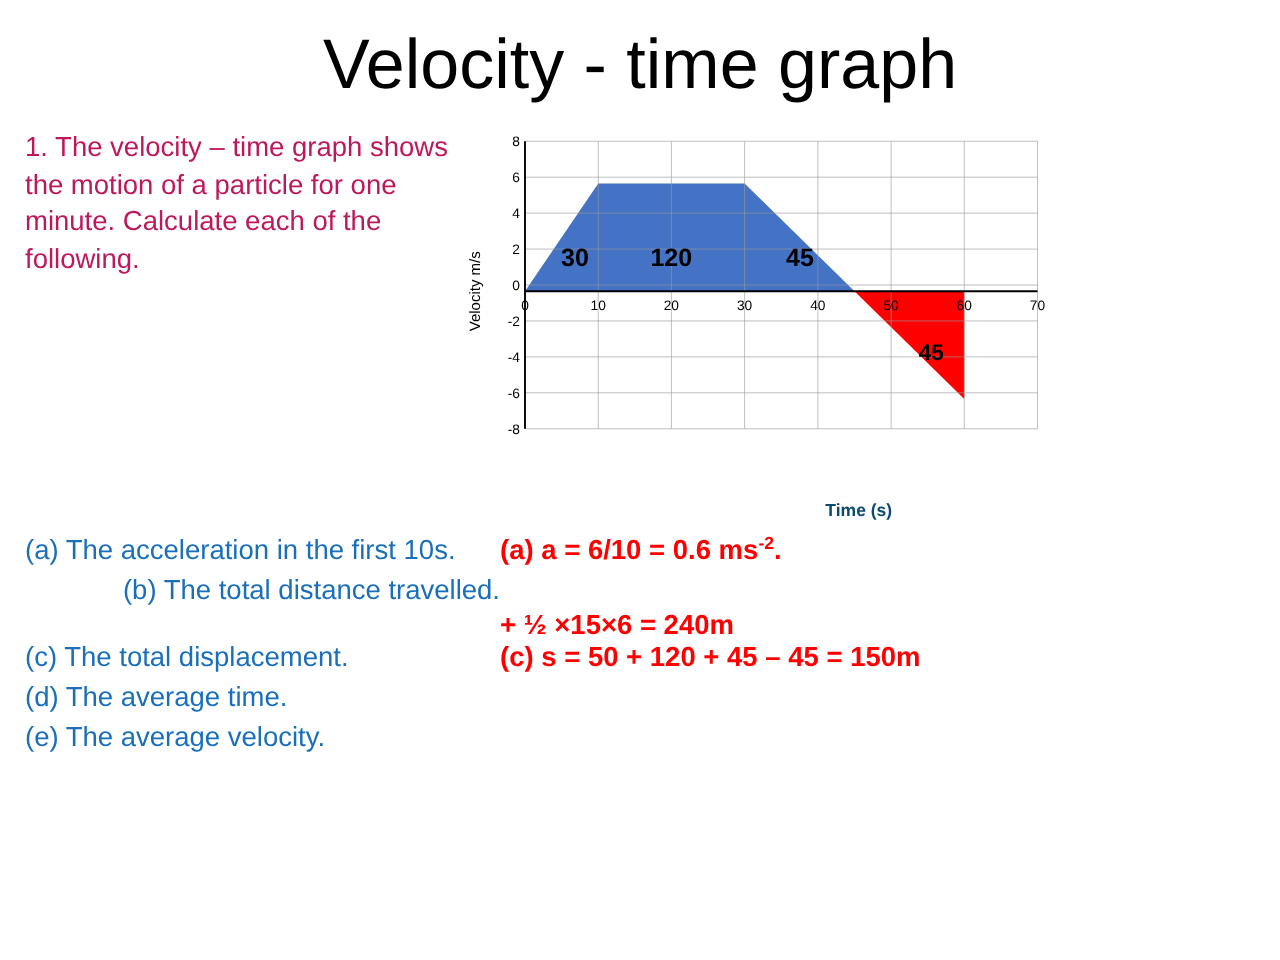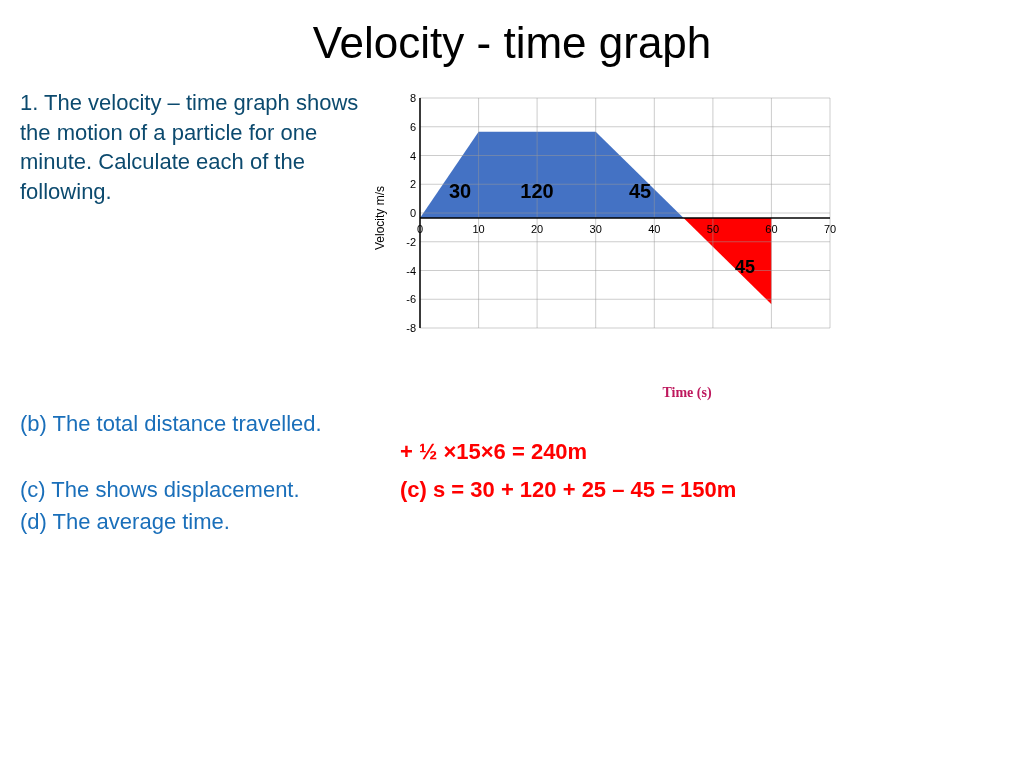--- a/index.html
+++ b/index.html
@@ -7,38 +7,38 @@
       font-family: Arial, sans-serif;
       background: white;
       width: 1024px;
       height: 768px;
       overflow: hidden;
       position: relative;
     }
 
     .page-title {
       text-align: center;
-      font-size: 44px;
+      font-size: 56px;
       font-weight: normal;
       padding: 18px 0 10px 0;
       color: black;
     }
 
     .main-content {
       display: flex;
       flex-direction: row;
       padding: 0 20px;
       gap: 10px;
     }
 
     .left-text {
       width: 340px;
       flex-shrink: 0;
       font-size: 22px;
-      color: #0c4a6e;
+      color: #be185d;
       line-height: 1.35;
       padding-top: 10px;
     }
 
     .graph-container {
       flex: 1;
       padding-top: 5px;
     }
 
     .graph-wrapper {
@@ -47,61 +47,61 @@
       height: 300px;
     }
 
     .graph-svg {
       width: 480px;
       height: 300px;
     }
 
     .time-label {
       text-align: center;
-      color: #be185d;
+      color: #0c4a6e;
       font-size: 14px;
       font-weight: bold;
       margin-top: 2px;
-      font-family: Liberation Serif, serif;
     }
 
     .qa-section {
       padding: 10px 20px 0 20px;
     }
 
     .qa-row {
       display: flex;
       flex-direction: row;
       align-items: baseline;
       margin-bottom: 6px;
     }
 
     .qa-row.tall {
       margin-bottom: 2px;
+      text-align: right;
     }
 
     .q-part {
       color: #1a6fba;
       font-size: 22px;
       width: 380px;
       flex-shrink: 0;
     }
 
     .a-part {
       color: red;
       font-size: 22px;
       font-weight: bold;
     }
 
     .a-continuation {
       color: red;
       font-size: 22px;
       font-weight: bold;
       padding-left: 380px;
-      margin-bottom: 12px;
+      margin-bottom: 0;
     }
 
     sup {
       font-size: 14px;
     }
   </style>
 </head>
 <body>
 
 <h1 class="page-title">Velocity -  time graph</h1>
@@ -185,33 +185,40 @@
         <text x="375" y="185" font-size="18" font-weight="bold" fill="black" text-anchor="middle">45</text>
 
       </svg>
     </div>
     <div class="time-label">Time (s)</div>
   </div>
 </div>
 
 <div class="qa-section">
 
+  <div class="qa-row">
+    <span class="q-part">(a) The acceleration in the first 10s.</span>
+    <span class="a-part">
+      <span>(a)  a = 6/10 = 0.6 ms</span><sup>-2</sup><span>.</span>
+    </span>
+  </div>
 
   <div class="qa-row tall">
     <span class="q-part">(b) The total distance travelled.</span>
   </div>
   <div class="a-continuation">+ ½ ×15×6 = 240m</div>
 
   <div class="qa-row">
-    <span class="q-part">(c) The shows displacement.</span>
+    <span class="q-part">(c) The total displacement.</span>
     <span class="a-part">
-      <span>(c) s = 30 + 120 + 25 – 45 = 150m</span>
+      <span>(c) s = 50 + 120 + 45 – 45 = 150m</span>
     </span>
   </div>
 
   <div class="qa-row">
     <span class="q-part">(d) The average time.</span>
   </div>
 
   <div class="qa-row">
+    <span class="q-part">(e) The average velocity.</span>
   </div>
 
 </div>
 
 </body></html>

